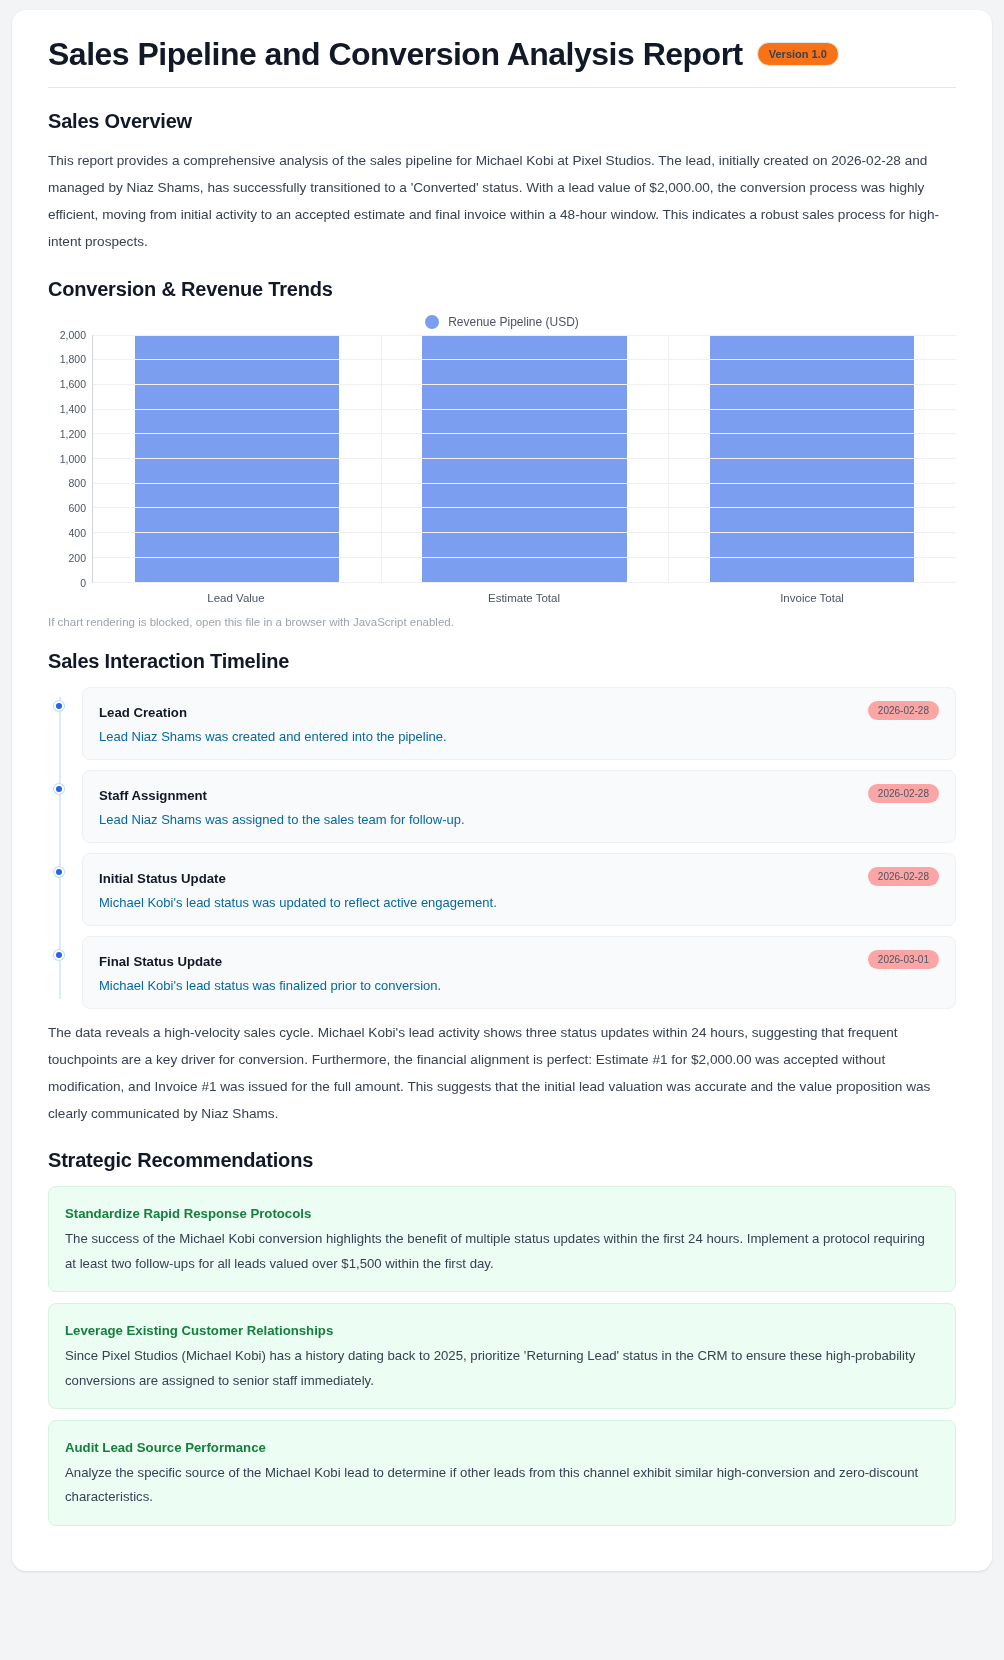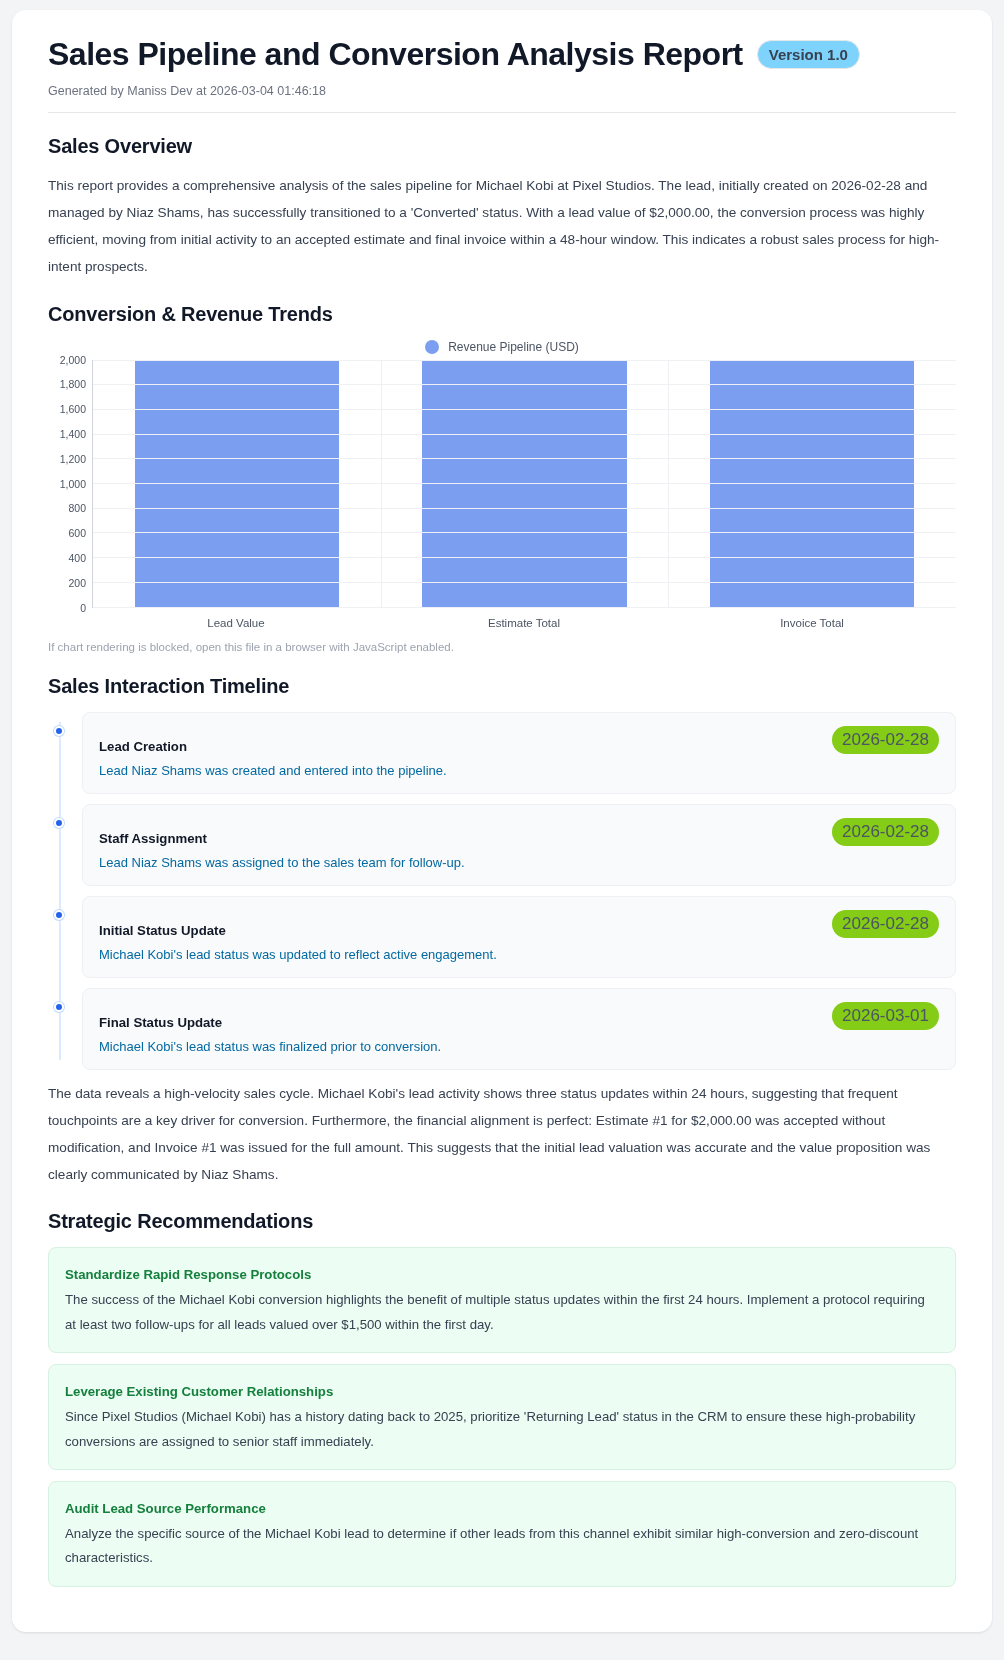--- a/index.html
+++ b/index.html
@@ -26,24 +26,24 @@
   .title-row { display: flex; align-items: center; gap: 14px; }
   h1.report-title {
     font-size: 32px;
     line-height: 1.15;
     font-weight: 700;
     color: #111827;
     letter-spacing: -0.5px;
   }
   .version-badge {
     display: inline-block;
-    font-size: 15px;
+    font-size: 11px;
     font-weight: 700;
     color: #374151;
-    background: #7dd3fc;
+    background: #f97316;
     border: 1px solid #e5e7eb;
     border-radius: 999px;
     padding: 5px 11px;
     white-space: nowrap;
   }
   .generated-line {
     margin-top: 11px;
     font-size: 12.5px;
     color: #6b7280;
   }
@@ -139,22 +139,22 @@
   }
   .tl-card {
     background: #f9fafb;
     border: 1px solid #eef0f3;
     border-radius: 8px;
     padding: 13px 16px 15px 16px;
   }
   .tl-head { display: flex; justify-content: space-between; align-items: flex-end; gap: 12px; }
   .tl-title { font-size: 13.2px; font-weight: 700; color: #111827; }
   .tl-date {
-    font-size: 17px; color: #4b5563;
-    background: #84cc16; border-radius: 999px;
+    font-size: 10px; color: #4b5563;
+    background: #fca5a5; border-radius: 999px;
     padding: 4px 10px; white-space: nowrap;
   }
   .tl-desc { font-size: 13px; color: #0369a1; margin-top: 9px; }
 
   
   .rec-card {
     background: #ecfdf3;
     border: 1px solid #d6f2e0;
     border-radius: 8px;
     padding: 19px 16px 15px 16px;
@@ -167,21 +167,20 @@
 <body>
 
 <div class="page">
   <div class="sheet">
 
     <div class="report-header">
       <div class="title-row">
         <h1 class="report-title">Sales Pipeline and Conversion Analysis Report</h1>
         <span class="version-badge">Version 1.0</span>
       </div>
-      <div class="generated-line">Generated by Maniss Dev at 2026-03-04 01:46:18</div>
     </div>
 
     <h2 class="section-title">Sales Overview</h2>
     <p class="body-text">This report provides a comprehensive analysis of the sales pipeline for Michael Kobi at Pixel Studios. The lead, initially created on 2026-02-28 and managed by Niaz Shams, has successfully transitioned to a 'Converted' status. With a lead value of $2,000.00, the conversion process was highly efficient, moving from initial activity to an accepted estimate and final invoice within a 48-hour window. This indicates a robust sales process for high-intent prospects.</p>
 
     <h2 class="section-title">Conversion &amp; Revenue Trends</h2>
     <div class="chart-block">
       <div class="chart-legend">
         <span class="legend-dot"></span>
         <span class="legend-label">Revenue Pipeline (USD)</span>

